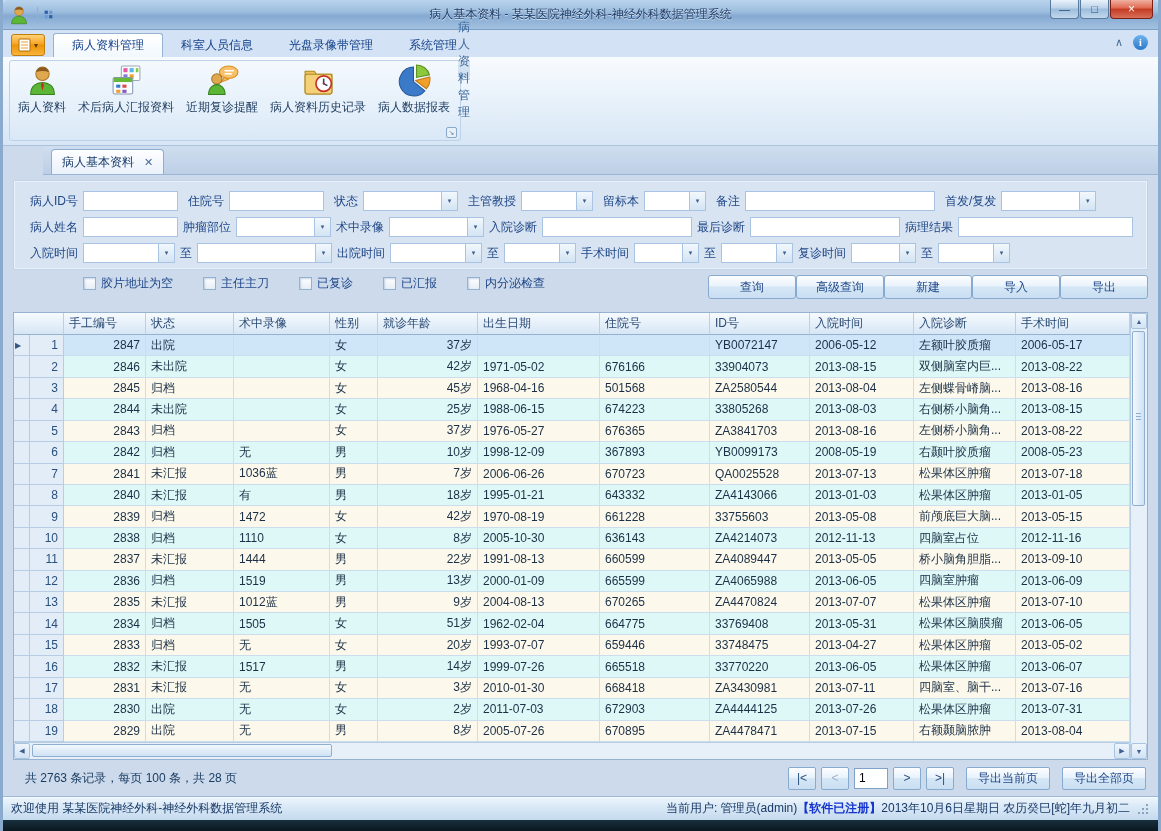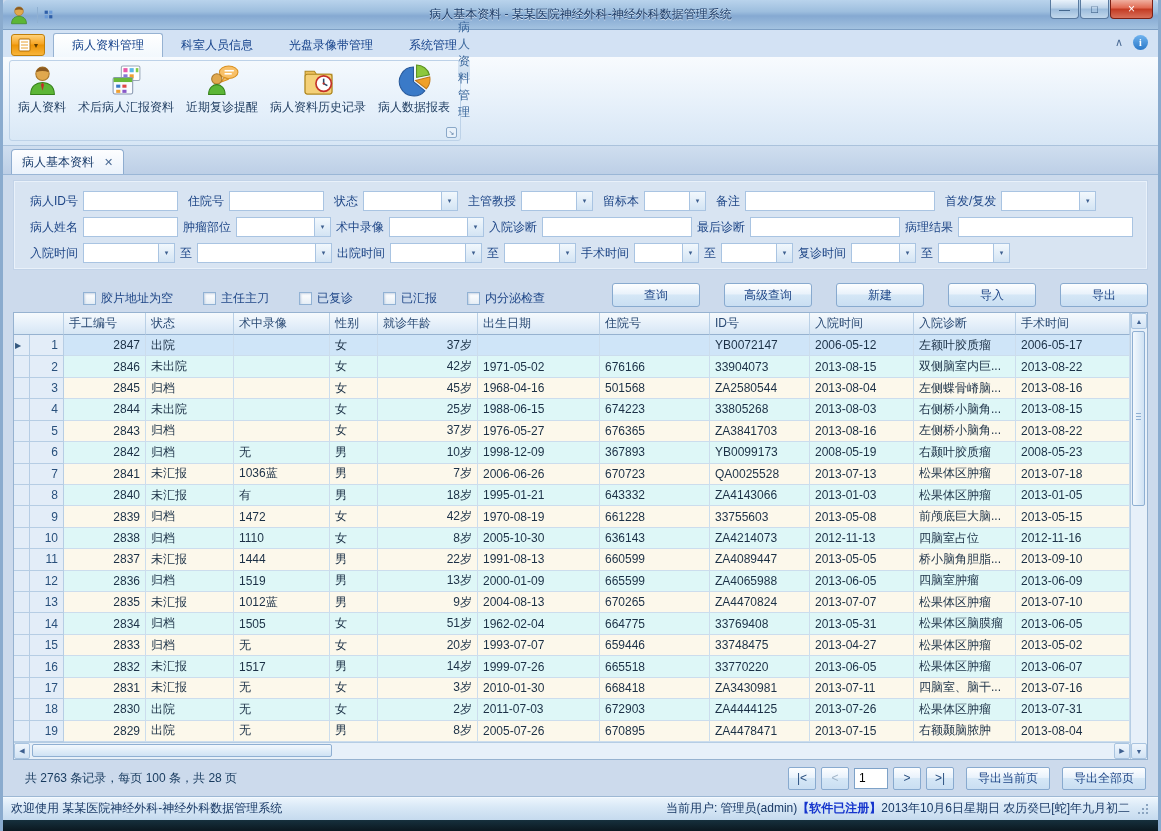--- a/index.html
+++ b/index.html
@@ -40,47 +40,47 @@
   .rg-buttons { flex:1; display:flex; align-items:flex-start; padding:2px 2px 0; }
   .ribbon-btn { height:62px; padding:1px 6px 0; display:flex; flex-direction:column; align-items:center; justify-content:flex-start; gap:2px; border-radius:3px; }
   .ribbon-btn svg { width:33px; height:33px; }
   .rb-label { color:#1c3a5e; white-space:nowrap; }
   .rg-footer { height:17px; display:flex; align-items:center; justify-content:center;
     background:linear-gradient(#d9e7f5,#c9dcee); border-top:1px solid #c3d6ea; border-radius:0 0 3px 3px; color:#3c689c; }
   .launcher { position:absolute; right:3px; bottom:2px; width:11px; height:11px; border:1px solid #8aa8c8; border-radius:2px;
     color:#5a7ba0; font-size:7px; line-height:9px; text-align:center; background:#e8f1fa; }
 
   
-  .doc-tabs { height:29px; flex:0 0 29px; background:linear-gradient(#cfdeef,#bdcfe6); display:flex; align-items:flex-end; padding-left:8px; border-bottom:1px solid #9ab6d6; }
+  .doc-tabs { height:29px; flex:0 0 29px; background:linear-gradient(#cfdeef,#bdcfe6); display:flex; align-items:flex-end; padding-left:8px; border-bottom:1px solid #9ab6d6;margin-left:40px; }
   .doc-tab { height:25px; padding:0 10px; display:flex; align-items:center; gap:10px;
     background:linear-gradient(#fdfeff,#eaf2fb); border:1px solid #8fadd0; border-bottom:none; border-radius:4px 4px 0 0; color:#173a6a; }
   .doc-tab-close { color:#4a6a94; font-size:11px; font-weight:bold; }
 
   
   .content { flex:1; min-height:0; display:flex; flex-direction:column; padding:5px 10px 0; background:#ccdaec; }
 
   .filter-panel { flex:0 0 90px; border:1px solid #c2d3e8; box-shadow:inset 0 0 0 1px #e9f1fa; background:#d8e4f2; padding:7px 0 0 16px; }
   .frow { height:26px; display:flex; align-items:center; }
   .flbl { color:#1e4687; margin-right:5px; white-space:nowrap; }
   .gap { width:10px; flex:0 0 10px; }
   .gap4 { width:5px; flex:0 0 5px; }
   .ti { height:20px; border:1px solid #a9c4e2; background:#fff; font-size:12px; padding:0 3px; font-family:inherit; }
   .combo { display:inline-flex; height:20px; border:1px solid #a9c4e2; background:#fff; }
   .combo .cbox { flex:1; }
   .combo .cbtn { width:16px; flex:0 0 16px; display:flex; align-items:center; justify-content:center;
     background:linear-gradient(#f2f8fd,#d3e4f4); border-left:1px solid #a9c4e2; color:#3e6090; font-size:7px; }
   .w62{width:62px}.w65{width:65px}.w72{width:72px}.w92{width:92px}.w95{width:95px}.w135{width:135px}
   .iw95{width:95px}.iw150{width:150px}.iw175{width:175px}.iw190{width:190px}
 
-  .toolbar-row { flex:0 0 32px; margin-top:5px; display:flex; align-items:flex-end; padding-left:70px; }
+  .toolbar-row { flex:0 0 32px; margin-top:5px; display:flex; align-items:flex-start; padding-left:70px; }
   .chk { display:flex; align-items:center; gap:5px; margin-right:30px; }
   .cbx { width:13px; height:13px; border:1px solid #92b2d4; background:linear-gradient(#fff,#e6eef6); box-shadow:inset 1px 1px 2px rgba(120,150,190,.4); }
   .clbl { color:#1e4687; }
   .tb-spacer { flex:1; }
-  .abtn { width:88px; height:24px; margin-left:24px; border:1px solid #88aacf; border-radius:3px; color:#1e4687; font-size:12px; font-family:inherit;
+  .abtn { width:88px; height:24px; margin-left:0; border:1px solid #88aacf; border-radius:3px; color:#1e4687; font-size:12px; font-family:inherit;
     background:linear-gradient(#fdfeff,#e9f2fb 45%,#d5e7f6 50%,#c9def2); }
 
   
   .grid { flex:1; min-height:0; margin-top:5px; display:flex; border:1px solid #96b2d0; background:#fff; }
   .grid-main { flex:1; min-width:0; display:flex; flex-direction:column; }
   .grid-header { flex:0 0 22px; display:flex; }
   .gh { display:flex; align-items:center; padding-left:5px; color:#2a4a74;
     background:linear-gradient(#f6fafd,#e3eef9 60%,#d6e6f4); border-right:1px solid #bad0e6; border-bottom:1px solid #96b2d0; }
   .grid-body { flex:1; min-height:0; display:flex; flex-direction:column; background:#fcf8eb; }
   .grid-row { flex:1; display:flex; min-height:0; }

